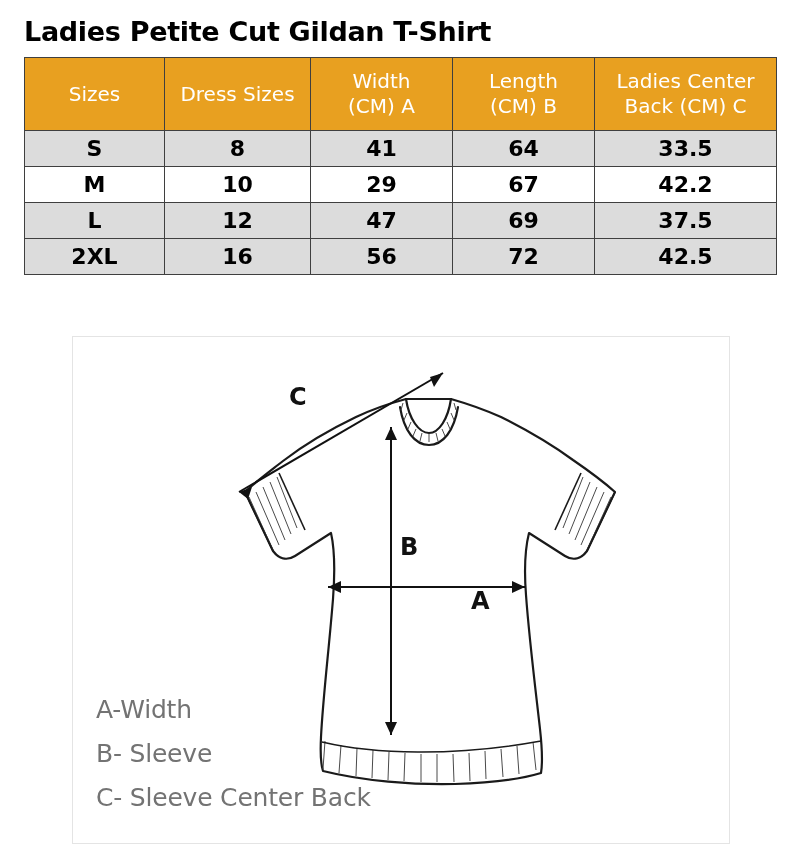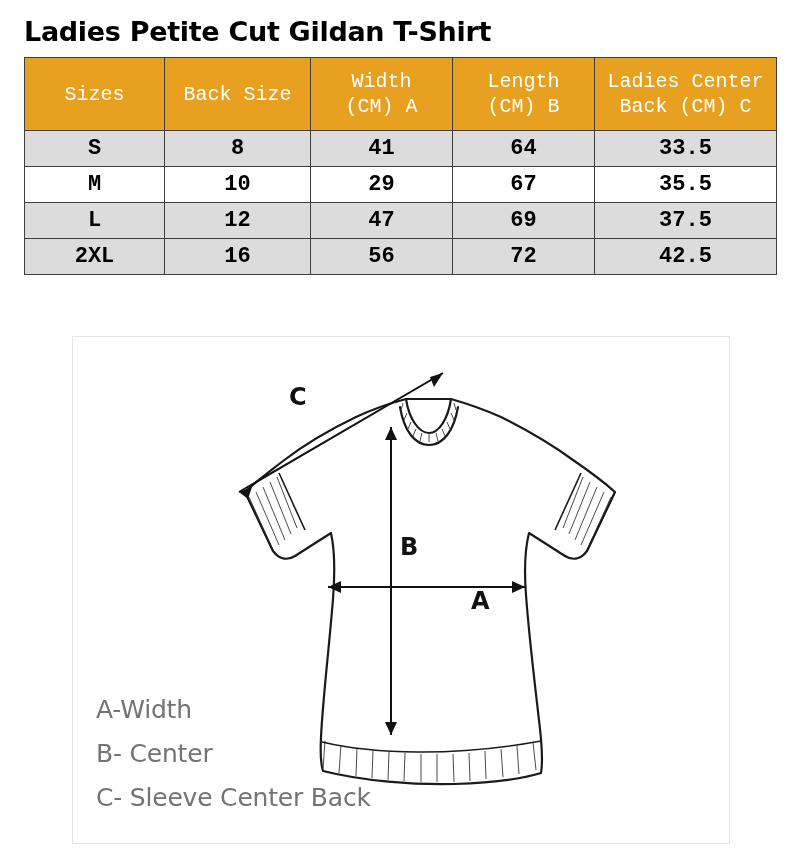--- a/index.html
+++ b/index.html
@@ -34,21 +34,20 @@
   }
 
   
   .size-table {
     position: absolute;
     left: 24px;
     top: 57px;
     width: 752px;
     border-collapse: collapse;
     table-layout: fixed;
-    font-family: Liberation Mono, monospace;
   }
   .size-table th,
   .size-table td {
     border: 1px solid #3f3f3f;
     text-align: center;
     vertical-align: middle;
   }
   .size-table thead th {
     background: #E8A020;
     color: #ffffff;
@@ -117,21 +116,21 @@
       <col class="col-width">
       <col class="col-length">
       <col class="col-sleeve">
     </colgroup>
     <thead>
       <tr>
         <th>
           <span>Sizes</span>
         </th>
         <th>
-          <span>Back Size</span>
+          <span>Dress Sizes</span>
         </th>
         <th>
           <span>Width</span><br>
           <span>(CM) A</span>
         </th>
         <th>
           <span>Length</span><br>
           <span>(CM) B</span>
         </th>
         <th>
@@ -146,21 +145,21 @@
         <td>8</td>
         <td>41</td>
         <td>64</td>
         <td>33.5</td>
       </tr>
       <tr>
         <td>M</td>
         <td>10</td>
         <td>29</td>
         <td>67</td>
-        <td>35.5</td>
+        <td>42.2</td>
       </tr>
       <tr class="alt">
         <td>L</td>
         <td>12</td>
         <td>47</td>
         <td>69</td>
         <td>37.5</td>
       </tr>
       <tr class="alt">
         <td>2XL</td>
@@ -277,17 +276,17 @@
         <line x1="166" y1="155" x2="370" y2="36"></line>
         <polygon points="166,155 179,150 175,162" fill="#111111" stroke="none"></polygon>
         <polygon points="370,36 357,40 361,50" fill="#111111" stroke="none"></polygon>
       </g>
       <text x="216" y="68" font-family="DejaVu Sans, sans-serif" font-size="24" font-weight="bold" fill="#111111">C</text>
     </svg>
   </div>
 
   <div class="legend">
     <div>A-Width</div>
-    <div>B- Center</div>
+    <div>B- Sleeve</div>
     <div>C- Sleeve Center Back</div>
   </div>
 
 </div>
 
 </body></html>

